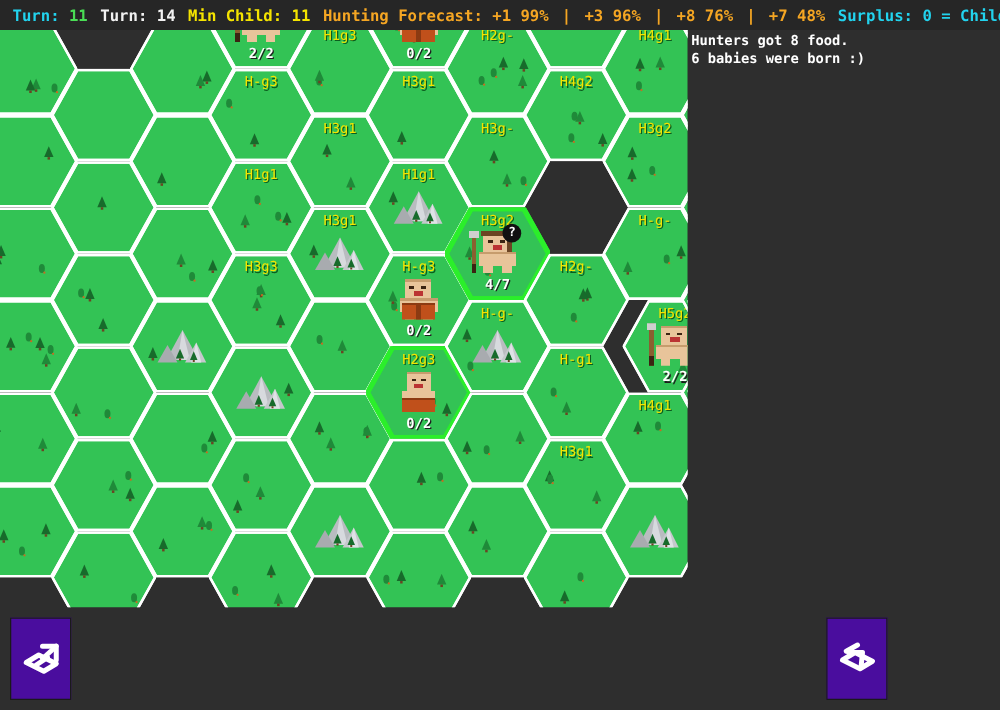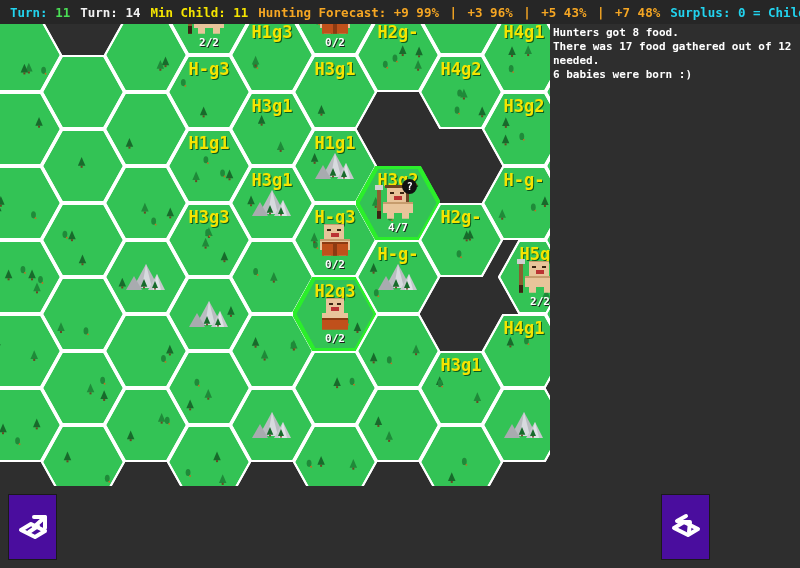--- a/index.html
+++ b/index.html
@@ -52,22 +52,22 @@
   }
   .hex .shape {
     position: absolute; left: 0; top: 0;
     width: 84px; height: 74px;
   }
   .hex-label {
     position: absolute;
     top: 4px; left: 0; width: 84px;
     text-align: center;
     color: #f5e400;
-    font-size: 17px;
-    font-weight: bold;
+    font-size: 11px;
+    font-weight: normal;
     text-shadow: 1px 1px 0 #0b5c1e;
     pointer-events: none;
     font-family: "DejaVu Sans Mono","Liberation Mono",monospace;
   }
   .hex-hp {
     position: absolute;
     bottom: 6px; left: 0; width: 84px;
     text-align: center;
     color: #ffffff;
     font-size: 11px;
@@ -131,21 +131,21 @@
 <body>
 
 <div id="root">
 
   <div id="topbar">
     <span class="tb-seg"><span class="c-cyan">Turn:</span> <span class="c-green">11</span></span>
     <span class="tb-seg"><span class="c-white">Turn:</span> <span class="c-white">14</span></span>
     <span class="tb-seg"><span class="c-yellow">Min Child:</span> <span class="c-yellow">11</span></span>
     <span class="tb-seg c-orange">
       <span>Hunting Forecast:</span>
-      <span id="forecast-items"><span> +9 99% </span><span class="tb-sep">|</span><span> +3 96% </span><span class="tb-sep">|</span><span> +5 43% </span><span class="tb-sep">|</span><span> +7 48% </span></span>
+      <span id="forecast-items"><span> +1 99% </span><span class="tb-sep">|</span><span> +3 96% </span><span class="tb-sep">|</span><span> +8 76% </span><span class="tb-sep">|</span><span> +7 48% </span></span>
     </span>
     <span class="tb-seg"><span class="c-cyan">Surplus:</span> <span class="c-cyan">0 = Child x 0</span></span>
   </div>
 
   <div id="map">
     <div id="hexlayer">
         <div class="hex" style="left: -22px; top: -6px;">
           <svg class="shape" viewBox="0 0 84 74">
          <defs>
               <clipPath id="cp0">
@@ -932,20 +932,40 @@
               <polygon points="63.0650957156322,28.54181719447479 59.3150957156322,37.29181719447479 66.8150957156322,37.29181719447479" fill="#176b2b"></polygon>
               <rect x="62.0650957156322" y="37.29181719447479" width="2" height="2" fill="#6b4423"></rect>
               <polygon points="62.106215509535105,41.97912740265747 58.356215509535105,50.72912740265747 65.8562155095351,50.72912740265747" fill="#1f8a39"></polygon>
               <rect x="61.106215509535105" y="50.72912740265747" width="2" height="2" fill="#6b4423"></rect>
               <ellipse cx="29.286775587226657" cy="46.36842846637683" rx="2.4" ry="3.6" fill="#1f8a39"></ellipse>
               <circle cx="31.286775587226657" cy="49.768428466376825" r="0.9" fill="#c76a22"></circle>
             </g>
          <polygon points="21,1 63,1 83,37 63,73 21,73 1,37" fill="none" stroke="#ffffff" stroke-width="2"></polygon>
        </svg>
           <div class="hex-label">H2g-</div>
+        </div>
+        <div class="hex" style="left: 356px; top: 68px;">
+          <svg class="shape" viewBox="0 0 84 74">
+         <defs>
+              <clipPath id="cp42">
+           <polygon points="21,1 63,1 83,37 63,73 21,73 1,37"></polygon>
+         </clipPath>
+            </defs>
+         <polygon points="21,1 63,1 83,37 63,73 21,73 1,37" fill="#33c355" stroke="#ffffff" stroke-width="2"></polygon>
+         <g clip-path="url(#cp42)">
+              <ellipse cx="62.80558348460909" cy="52.589080487283354" rx="2.4" ry="3.6" fill="#1f8a39"></ellipse>
+              <circle cx="64.80558348460909" cy="55.98908048728335" r="0.9" fill="#c76a22"></circle>
+              <polygon points="49.61059652746917,46.55772059991432 45.86059652746917,55.30772059991432 53.36059652746917,55.30772059991432" fill="#1f8a39"></polygon>
+              <rect x="48.61059652746917" y="55.30772059991432" width="2" height="2" fill="#6b4423"></rect>
+              <polygon points="39.177396085207874,27.93041913849447 35.427396085207874,36.68041913849447 42.927396085207874,36.68041913849447" fill="#176b2b"></polygon>
+              <rect x="38.177396085207874" y="36.68041913849447" width="2" height="2" fill="#6b4423"></rect>
+            </g>
+         <polygon points="21,1 63,1 83,37 63,73 21,73 1,37" fill="none" stroke="#ffffff" stroke-width="2"></polygon>
+       </svg>
+          <div class="hex-label">H3g-</div>
         </div>
         <div class="hex" style="left: 356px; top: 142px;">
           <svg class="shape" viewBox="0 0 84 74">
          <defs>
               <clipPath id="cp43">
            <polygon points="21,1 63,1 83,37 63,73 21,73 1,37"></polygon>
          </clipPath>
             </defs>
          <polygon points="21,1 63,1 83,37 63,73 21,73 1,37" fill="#33c355" stroke="#2bee2b" stroke-width="4"></polygon>
          <g clip-path="url(#cp43)">
@@ -1088,20 +1108,38 @@
               <rect x="49.93097888115153" y="35.526777087608934" width="2" height="2" fill="#6b4423"></rect>
               <ellipse cx="39.99271188971761" cy="50.78325793757904" rx="2.4" ry="3.6" fill="#1f8a39"></ellipse>
               <circle cx="41.99271188971761" cy="54.183257937579036" r="0.9" fill="#c76a22"></circle>
               <polygon points="47.65384998694208,27.575577024856102 43.90384998694208,36.3255770248561 51.40384998694208,36.3255770248561" fill="#176b2b"></polygon>
               <rect x="46.65384998694208" y="36.3255770248561" width="2" height="2" fill="#6b4423"></rect>
             </g>
          <polygon points="21,1 63,1 83,37 63,73 21,73 1,37" fill="none" stroke="#ffffff" stroke-width="2"></polygon>
        </svg>
           <div class="hex-label">H2g-</div>
         </div>
+        <div class="hex" style="left: 419px; top: 253px;">
+          <svg class="shape" viewBox="0 0 84 74">
+         <defs>
+              <clipPath id="cp51">
+           <polygon points="21,1 63,1 83,37 63,73 21,73 1,37"></polygon>
+         </clipPath>
+            </defs>
+         <polygon points="21,1 63,1 83,37 63,73 21,73 1,37" fill="#33c355" stroke="#ffffff" stroke-width="2"></polygon>
+         <g clip-path="url(#cp51)">
+              <ellipse cx="23.861393664657953" cy="36.54718120571124" rx="2.4" ry="3.6" fill="#1f8a39"></ellipse>
+              <circle cx="25.861393664657953" cy="39.94718120571124" r="0.9" fill="#c76a22"></circle>
+              <polygon points="34.23142839637512,44.23400687508729 30.481428396375122,52.98400687508729 37.98142839637512,52.98400687508729" fill="#1f8a39"></polygon>
+              <rect x="33.23142839637512" y="52.98400687508729" width="2" height="2" fill="#6b4423"></rect>
+            </g>
+         <polygon points="21,1 63,1 83,37 63,73 21,73 1,37" fill="none" stroke="#ffffff" stroke-width="2"></polygon>
+       </svg>
+          <div class="hex-label">H-g1</div>
+        </div>
         <div class="hex" style="left: 419px; top: 327px;">
           <svg class="shape" viewBox="0 0 84 74">
          <defs>
               <clipPath id="cp52">
            <polygon points="21,1 63,1 83,37 63,73 21,73 1,37"></polygon>
          </clipPath>
             </defs>
          <polygon points="21,1 63,1 83,37 63,73 21,73 1,37" fill="#33c355" stroke="#ffffff" stroke-width="2"></polygon>
          <g clip-path="url(#cp52)">
               <polygon points="20.66979658940545,25.287735682256425 16.91979658940545,34.037735682256425 24.41979658940545,34.037735682256425" fill="#176b2b"></polygon>
@@ -1349,21 +1387,21 @@
               <ellipse cx="42.99017354085163" cy="34.49106860145184" rx="2.4" ry="3.6" fill="#1f8a39"></ellipse>
               <circle cx="44.99017354085163" cy="37.89106860145184" r="0.9" fill="#c76a22"></circle>
             </g>
          <polygon points="21,1 63,1 83,37 63,73 21,73 1,37" fill="none" stroke="#ffffff" stroke-width="2"></polygon>
        </svg>
           <div class="hex-label">H4g1</div>
         </div>
       </div>
   </div>
 
-  <div id="msgpanel"><span class="msg-line">Hunters got 8 food.</span><span class="msg-line">There was 17 food gathered out of 12 needed.</span><span class="msg-line">6 babies were born :)</span></div>
+  <div id="msgpanel"><span class="msg-line">Hunters got 8 food.</span><span class="msg-line">6 babies were born :)</span></div>
 
   <div id="bottombar">
 
     <div class="cycle-btn" id="cycle-prev">
       <svg width="38" height="38" viewBox="0 0 38 38">
         <path d="M7 22 L17 16 L31 23 L21 29 Z" fill="none" stroke="#ffffff" stroke-width="4" stroke-linejoin="round"></path>
         <path d="M15 24 L24 18" stroke="#ffffff" stroke-width="4" stroke-linecap="round"></path>
         <path d="M20 9 L31 9 L31 20" fill="none" stroke="#ffffff" stroke-width="4" stroke-linejoin="round" stroke-linecap="round"></path>
         <path d="M31 9 L20 19" stroke="#ffffff" stroke-width="4" stroke-linecap="round"></path>
       </svg>

